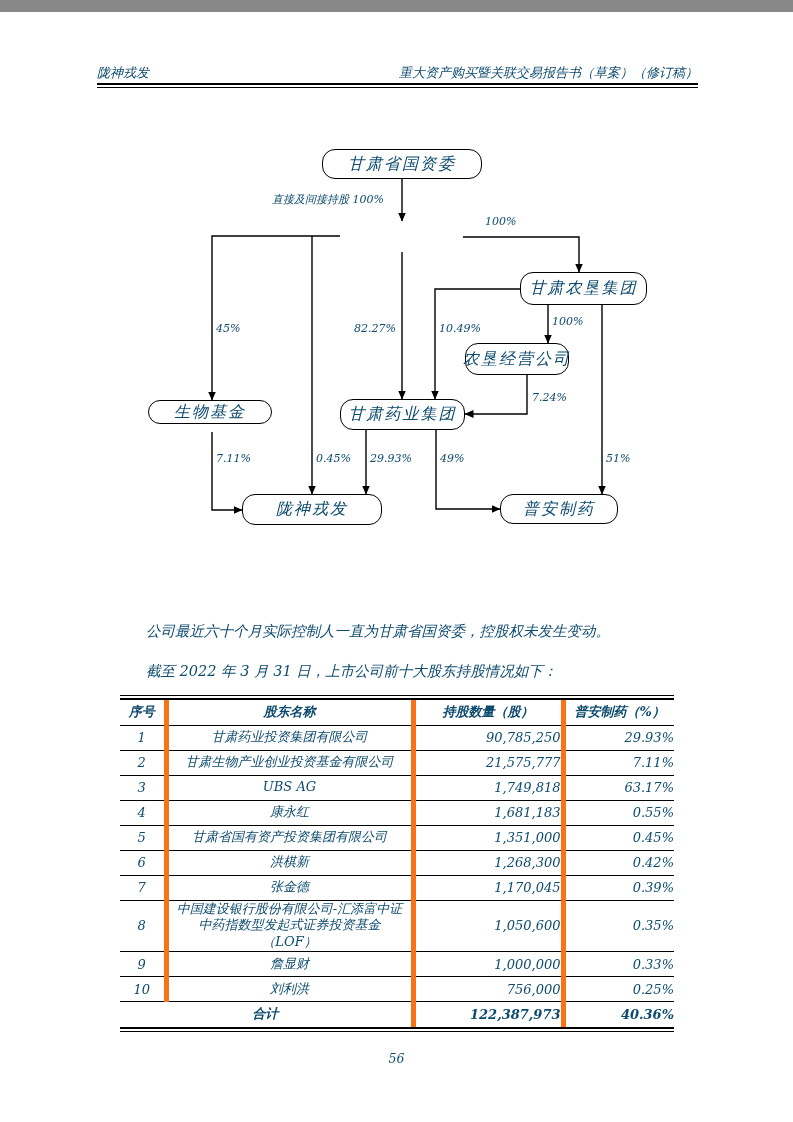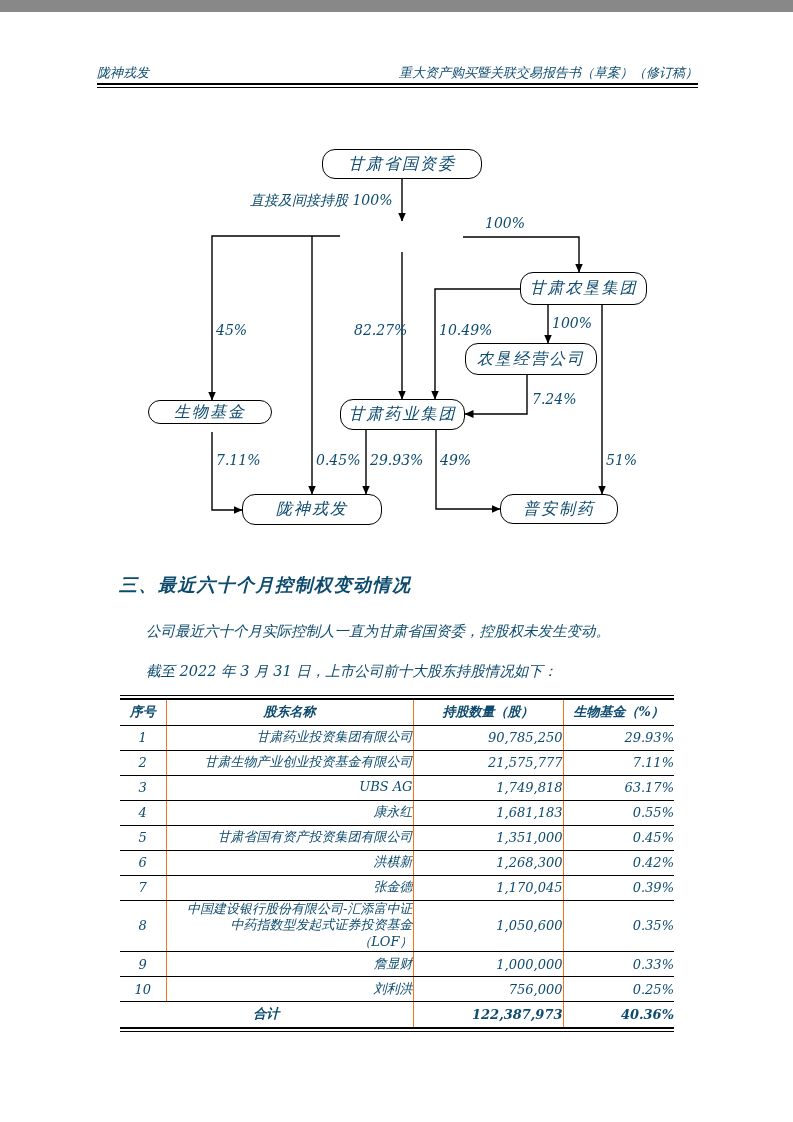--- a/index.html
+++ b/index.html
@@ -12,42 +12,42 @@
   .hdr-rule{position:absolute;left:97px;width:601px;background:#000;}
   .hdr-rule.r1{top:71px;height:2px;}
   .hdr-rule.r2{top:75px;height:1px;}
 
   
   .diagram{position:absolute;left:100px;top:130px;width:600px;height:400px;}
   .diagram svg{position:absolute;left:0;top:0;}
   .node{position:absolute;box-sizing:border-box;border:1.5px solid #000;border-radius:13px;
         background:#fff;display:flex;align-items:center;justify-content:center;
         font-size:16px;letter-spacing:2px;white-space:nowrap;z-index:2;}
-  .elabel{position:absolute;font-size:14px;white-space:nowrap;z-index:3;background:transparent;}
+  .elabel{position:absolute;font-size:11px;white-space:nowrap;z-index:3;background:transparent;}
 
   
   .sec-title{position:absolute;left:119px;top:561px;margin:0;
              font-family:"DejaVu Sans","Liberation Sans",sans-serif;
              font-weight:bold;font-size:18px;letter-spacing:1.5px;}
   .para{position:absolute;left:97px;width:601px;margin:0;font-size:14.5px;line-height:1.45;}
   .p1{top:609px;text-indent:49px;}
   .p2{top:649px;text-indent:49px;}
 
   
   .tablewrap{position:absolute;left:120px;top:683px;width:554px;}
   .rule-top{height:2px;border-top:1px solid #000;border-bottom:2px solid #000;}
   .rule-bottom{height:2px;border-top:2px solid #000;border-bottom:1px solid #000;}
   table.sh{border-collapse:collapse;table-layout:fixed;width:554px;font-size:13px;}
-  table.sh th,table.sh td{border-right:1px solid #f97316;border-bottom:1px solid #000;
+  table.sh th,table.sh td{border-right:5px solid #f97316;border-bottom:1px solid #000;
         padding:0;vertical-align:middle;overflow:hidden;}
   table.sh th:last-child,table.sh td:last-child{border-right:none;}
   table.sh th{font-weight:bold;text-align:center;height:24px;}
   table.sh tr{height:25px;}
   td.c-no{text-align:center;}
-  td.c-name{text-align:right;padding:2px 6px 2px 8px;line-height:1.3;white-space:pre-line;}
+  td.c-name{text-align:center;padding:2px 6px 2px 8px;line-height:1.3;white-space:pre-line;}
   td.c-shares,td.c-ratio{text-align:right;padding-right:4px;}
   tr.total{height:20px;}
   tr.total td{border-bottom:none;font-weight:bold;}
   tr.total td.t-label{text-align:center;}
 
   .pageno{position:absolute;left:0;top:1039px;width:100%;text-align:center;font-size:12.5px;}
 </style>
 </head>
 <body>
 
@@ -78,59 +78,58 @@
         <path d="M427 233 L427 272 L365 272" marker-end="url(#arr)"></path>
         <path d="M112 290 L112 368 L142 368" marker-end="url(#arr)"></path>
         <path d="M266 288 L266 352" marker-end="url(#arr)"></path>
         <path d="M336 288 L336 367 L400 367" marker-end="url(#arr)"></path>
         <path d="M502 163 L502 352" marker-end="url(#arr)"></path>
       </g>
     </svg>
 
     <div class="node" style="left:222px;top:7px;width:160px;height:30px;">甘肃省国资委</div>
     <div class="node" style="left:420px;top:130px;width:127px;height:33px;">甘肃农垦集团</div>
-    <div class="node" style="left:365px;top:201px;width:132px;height:32px;">农垦经营公司</div>
+    <div class="node" style="left:365px;top:201px;width:104px;height:32px;">农垦经营公司</div>
     <div class="node" style="left:240px;top:257px;width:125px;height:31px;">甘肃药业集团</div>
     <div class="node" style="left:48px;top:258px;width:124px;height:24px;">生物基金</div>
     <div class="node" style="left:142px;top:352px;width:140px;height:31px;">陇神戎发</div>
     <div class="node" style="left:400px;top:352px;width:118px;height:30px;">普安制药</div>
 
     <span class="elabel" style="left:150px;top:50px;width:134px;text-align:right;">直接及间接持股 100%</span>
     <span class="elabel" style="left:385px;top:73px;">100%</span>
     <span class="elabel" style="left:116px;top:180px;">45%</span>
     <span class="elabel" style="left:254px;top:180px;width:42px;text-align:right;">82.27%</span>
     <span class="elabel" style="left:339px;top:180px;">10.49%</span>
     <span class="elabel" style="left:452px;top:173px;">100%</span>
     <span class="elabel" style="left:432px;top:249px;">7.24%</span>
     <span class="elabel" style="left:116px;top:310px;">7.11%</span>
     <span class="elabel" style="left:216px;top:310px;">0.45%</span>
     <span class="elabel" style="left:270px;top:310px;">29.93%</span>
     <span class="elabel" style="left:340px;top:310px;">49%</span>
     <span class="elabel" style="left:506px;top:310px;">51%</span>
   </div>
 
-  <h2 class="sec-title">三、最近六十个月控制权变动情况</h2>
   <p class="para p1">公司最近六十个月实际控制人一直为甘肃省国资委，控股权未发生变动。</p>
   <p class="para p2">截至 2022 年 3 月 31 日，上市公司前十大股东持股情况如下：</p>
 
   <div class="tablewrap">
     <div class="rule-top"></div>
     <table class="sh">
       <colgroup>
         <col style="width:46px">
           <col style="width:247px">
           <col style="width:150px">
           <col style="width:111px">
       </colgroup>
       <thead>
         <tr>
           <th>序号</th>
           <th>股东名称</th>
           <th>持股数量（股）</th>
-          <th>生物基金（%）</th>
+          <th>普安制药（%）</th>
         </tr>
       </thead>
       <tbody id="sh-body">
           <tr>
             <td class="c-no">1</td>
             <td class="c-name">甘肃药业投资集团有限公司</td>
             <td class="c-shares">90,785,250</td>
             <td class="c-ratio">29.93%</td>
           </tr>
           <tr>
@@ -192,13 +191,14 @@
           <tr class="total">
             <td colspan="2" class="t-label">合计</td>
             <td class="c-shares">122,387,973</td>
             <td class="c-ratio">40.36%</td>
           </tr>
         </tbody>
     </table>
     <div class="rule-bottom"></div>
   </div>
 
+  <div class="pageno">56</div>
 </div>
 
 </body></html>

